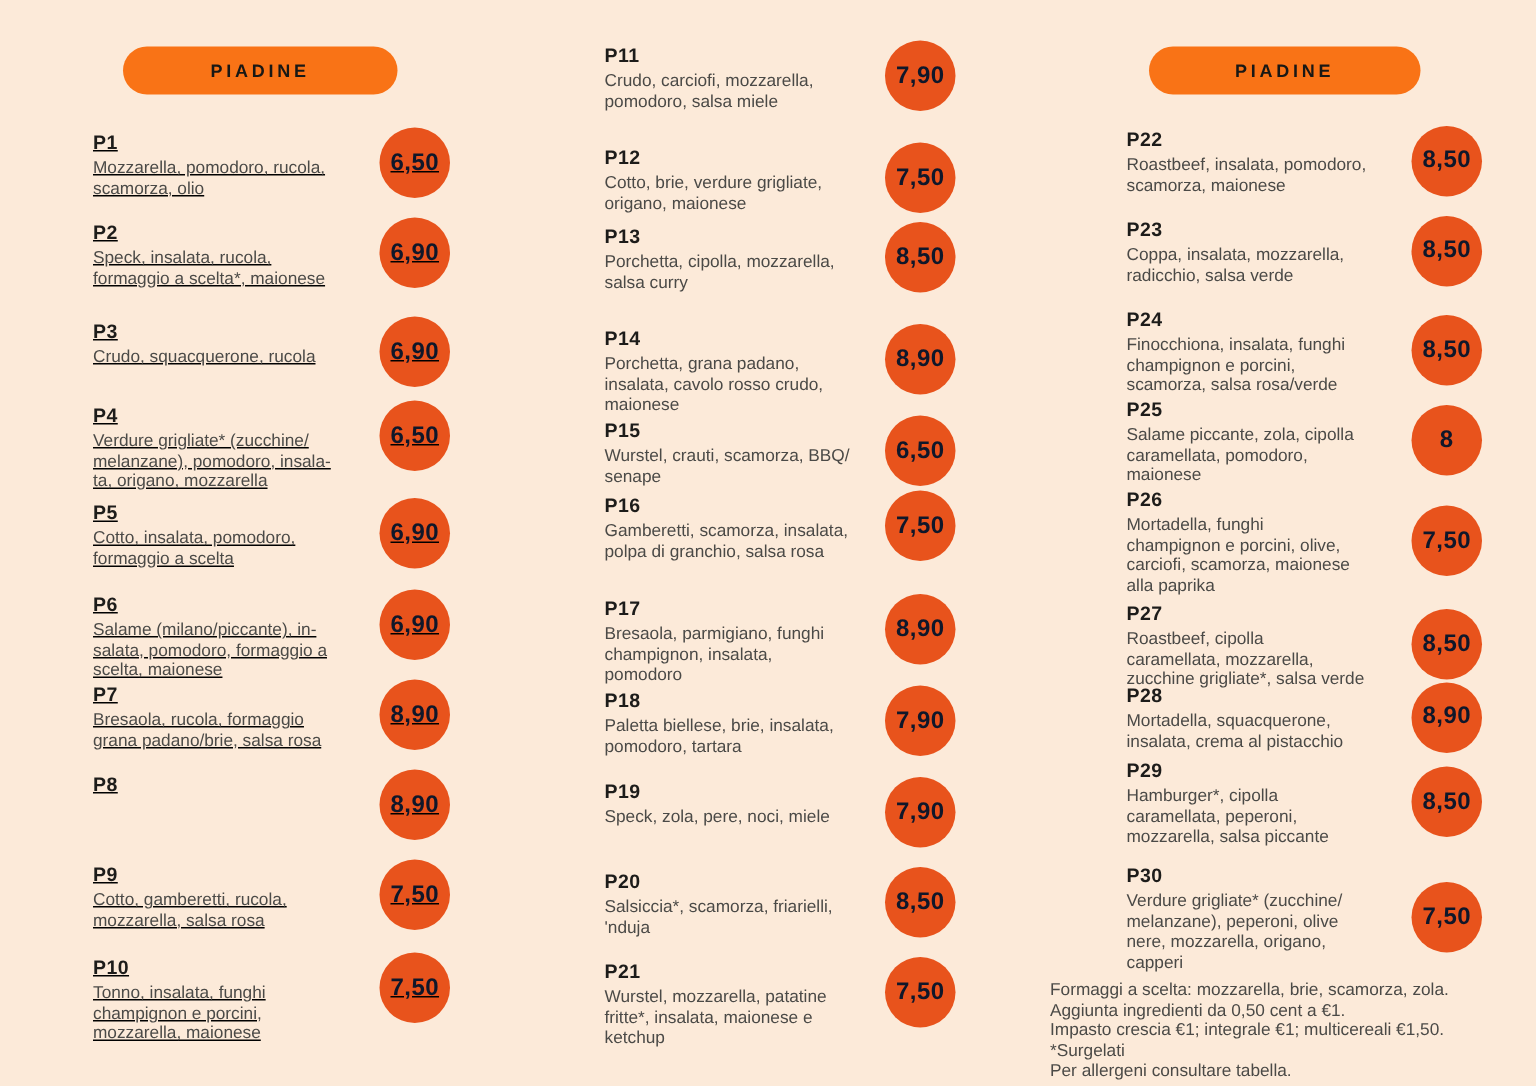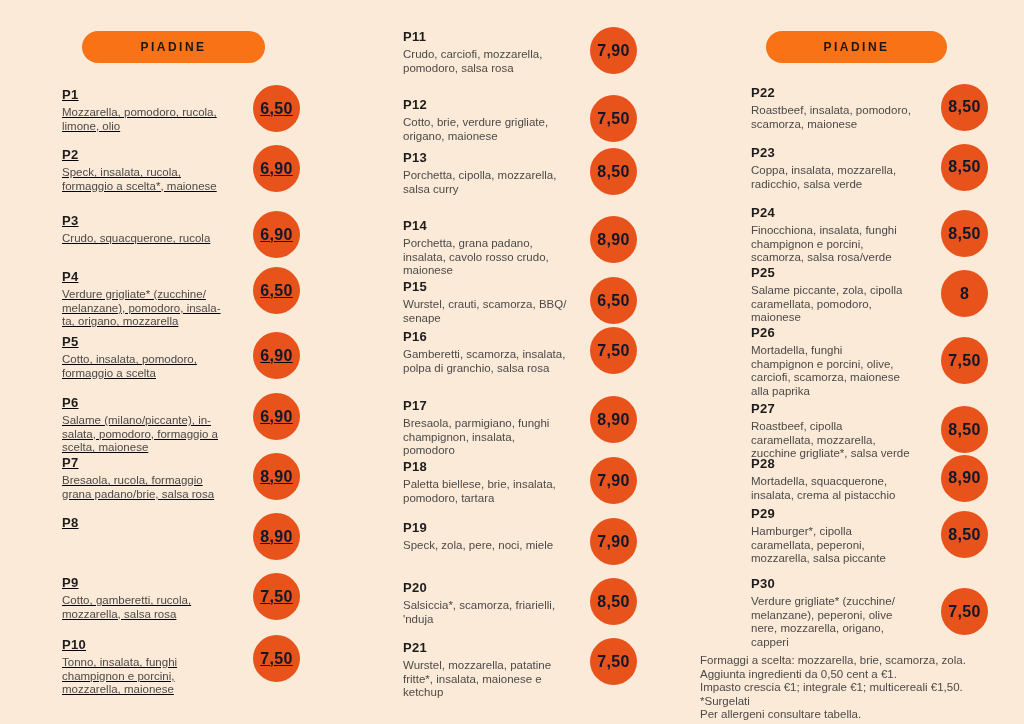--- a/index.html
+++ b/index.html
@@ -78,21 +78,21 @@
 
 <div class="page">
 
   <div class="badge c1">PIADINE</div>
   <div class="badge c3">PIADINE</div>
 
   <div class="item c1" style="top:88px">
     <div class="text">
       <div class="code">P1</div>
       <div class="desc">Mozzarella, pomodoro, rucola,
-limone, olio</div>
+scamorza, olio</div>
     </div>
     <div class="price">6,50</div>
   </div>
   <div class="item c1" style="top:148px">
     <div class="text">
       <div class="code">P2</div>
       <div class="desc">Speck, insalata, rucola,
 formaggio a scelta*, maionese</div>
     </div>
     <div class="price">6,90</div>
@@ -159,21 +159,21 @@
 champignon e porcini,
 mozzarella, maionese</div>
     </div>
     <div class="price">7,50</div>
   </div>
 
   <div class="item c2" style="top:30px">
     <div class="text">
       <div class="code">P11</div>
       <div class="desc">Crudo, carciofi, mozzarella,
-pomodoro, salsa rosa</div>
+pomodoro, salsa miele</div>
     </div>
     <div class="price">7,90</div>
   </div>
   <div class="item c2" style="top:98px">
     <div class="text">
       <div class="code">P12</div>
       <div class="desc">Cotto, brie, verdure grigliate,
 origano, maionese</div>
     </div>
     <div class="price">7,50</div>

